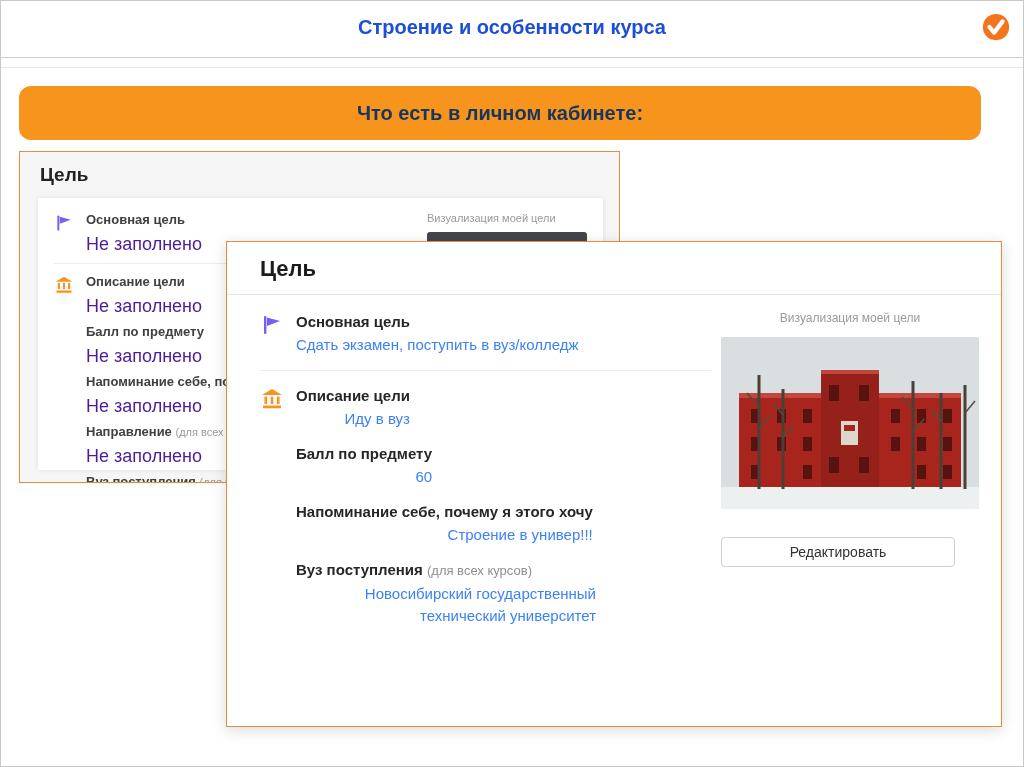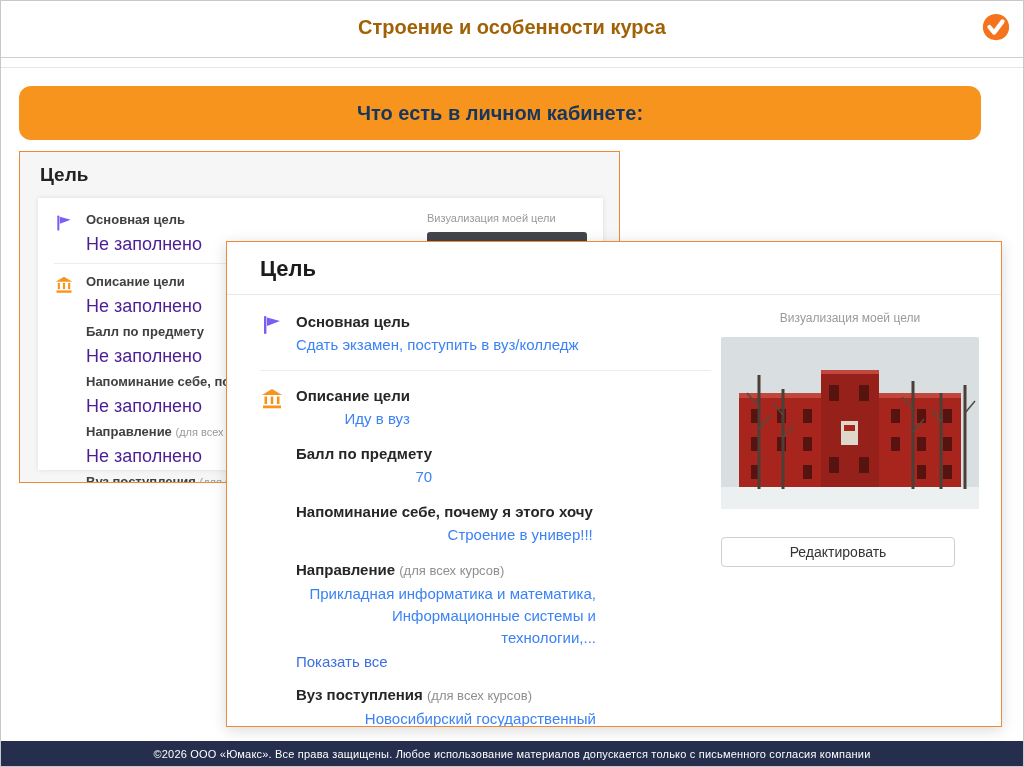--- a/index.html
+++ b/index.html
@@ -2,21 +2,21 @@
 <html><head>
 <meta charset="utf-8">
 <style>
   * { margin:0; padding:0; box-sizing:border-box; }
   html,body { background:#fff; }
   body { width:1024px; height:767px; font-family:"Liberation Sans", sans-serif; }
   .slide { position:relative; width:1024px; height:767px; background:#fff; overflow:hidden; border:1px solid #c8c8c8; }
 
   
   .header { position:absolute; top:0; left:0; right:0; height:57px; background:#fff; border-bottom:1px solid #cfcfcf; z-index:5; }
-  .page-title { position:absolute; top:15px; left:0; right:0; text-align:center; font-size:20px; font-weight:bold; color:#a16207; }
+  .page-title { position:absolute; top:15px; left:0; right:0; text-align:center; font-size:20px; font-weight:bold; color:#1d4ed8; }
   .brand { position:absolute; right:12px; top:11px; display:flex; align-items:center; gap:5px; }
   .brand-text { font-size:23px; font-weight:bold; font-style:italic; color:#F4731C; letter-spacing:1px; }
   .subline { position:absolute; top:66px; left:0; right:0; height:1px; background:#e6e6e6; }
 
   
   .banner { position:absolute; left:18px; top:85px; width:962px; height:54px; background:#F7941E; border-radius:12px; display:flex; align-items:center; justify-content:center; }
   .banner-text { font-size:20px; font-weight:bold; color:#17365d; }
 
   
   .card { position:absolute; background:#fff; border:1px solid #e98b3a; }
@@ -183,40 +183,32 @@
           <div>
             <div class="flabel"><span>Описание цели</span></div>
             <div class="fvalue">Иду в вуз</div>
           </div>
         </div>
 
         <div class="frow">
           <span class="figut"></span>
           <div>
             <div class="flabel"><span>Балл по предмету</span></div>
-            <div class="fvalue">70</div>
+            <div class="fvalue">60</div>
           </div>
         </div>
 
         <div class="frow">
           <span class="figut"></span>
           <div>
             <div class="flabel"><span>Напоминание себе, почему я этого хочу</span></div>
             <div class="fvalue">Строение в универ!!!</div>
           </div>
         </div>
 
-        <div class="frow">
-          <span class="figut"></span>
-          <div>
-            <div class="flabel"><span>Направление</span> <span class="fsuffix">(для всех курсов)</span></div>
-            <div class="fvalue">Прикладная информатика и математика, Информационные системы и технологии,...</div>
-            <a class="show-all">Показать все</a>
-          </div>
-        </div>
 
         <div class="frow">
           <span class="figut"></span>
           <div>
             <div class="flabel"><span>Вуз поступления</span> <span class="fsuffix">(для всех курсов)</span></div>
             <div class="fvalue">Новосибирский государственный технический университет</div>
           </div>
         </div>
 
       </div>
@@ -275,17 +267,14 @@
               <line x1="220" y1="84" x2="210" y2="72"></line>
                 <line x1="244" y1="76" x2="254" y2="64"></line>
             </g>
           </svg>
         </span>
         <button class="edit-button">Редактировать</button>
       </div>
     </div>
   </div>
 
-  <div class="footer">
-    <div class="footer-text">©2026 ООО «Юмакс». Все права защищены. Любое использование материалов допускается только с  письменного согласия компании</div>
-  </div>
 
 </div>
 
 </body></html>

